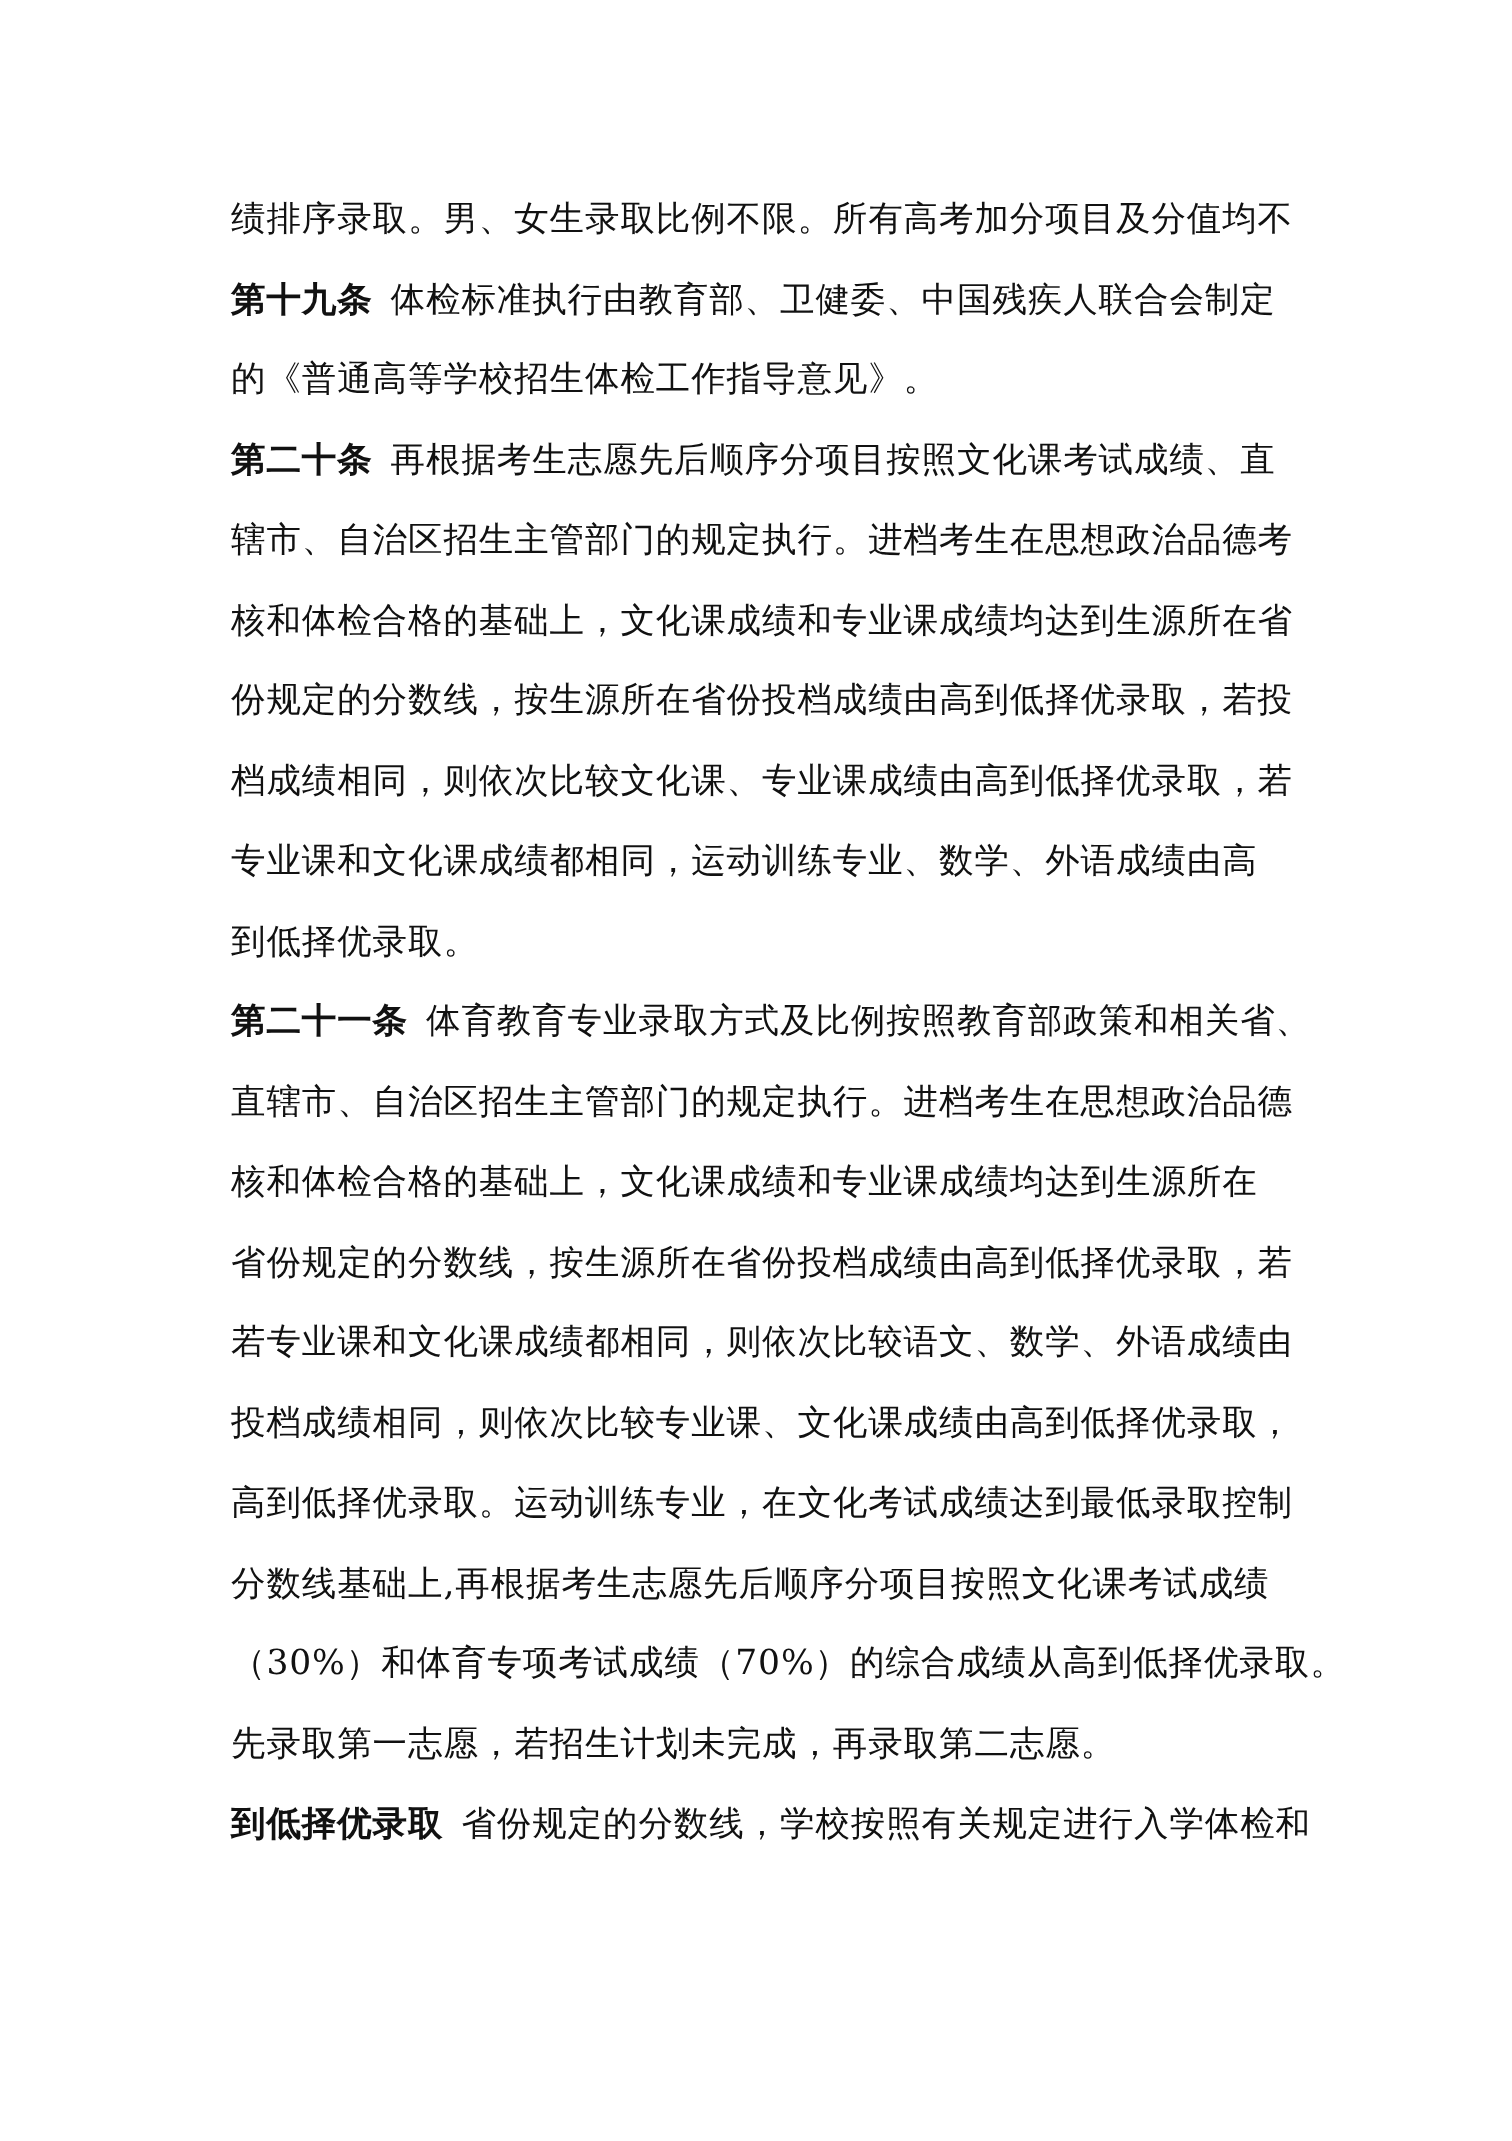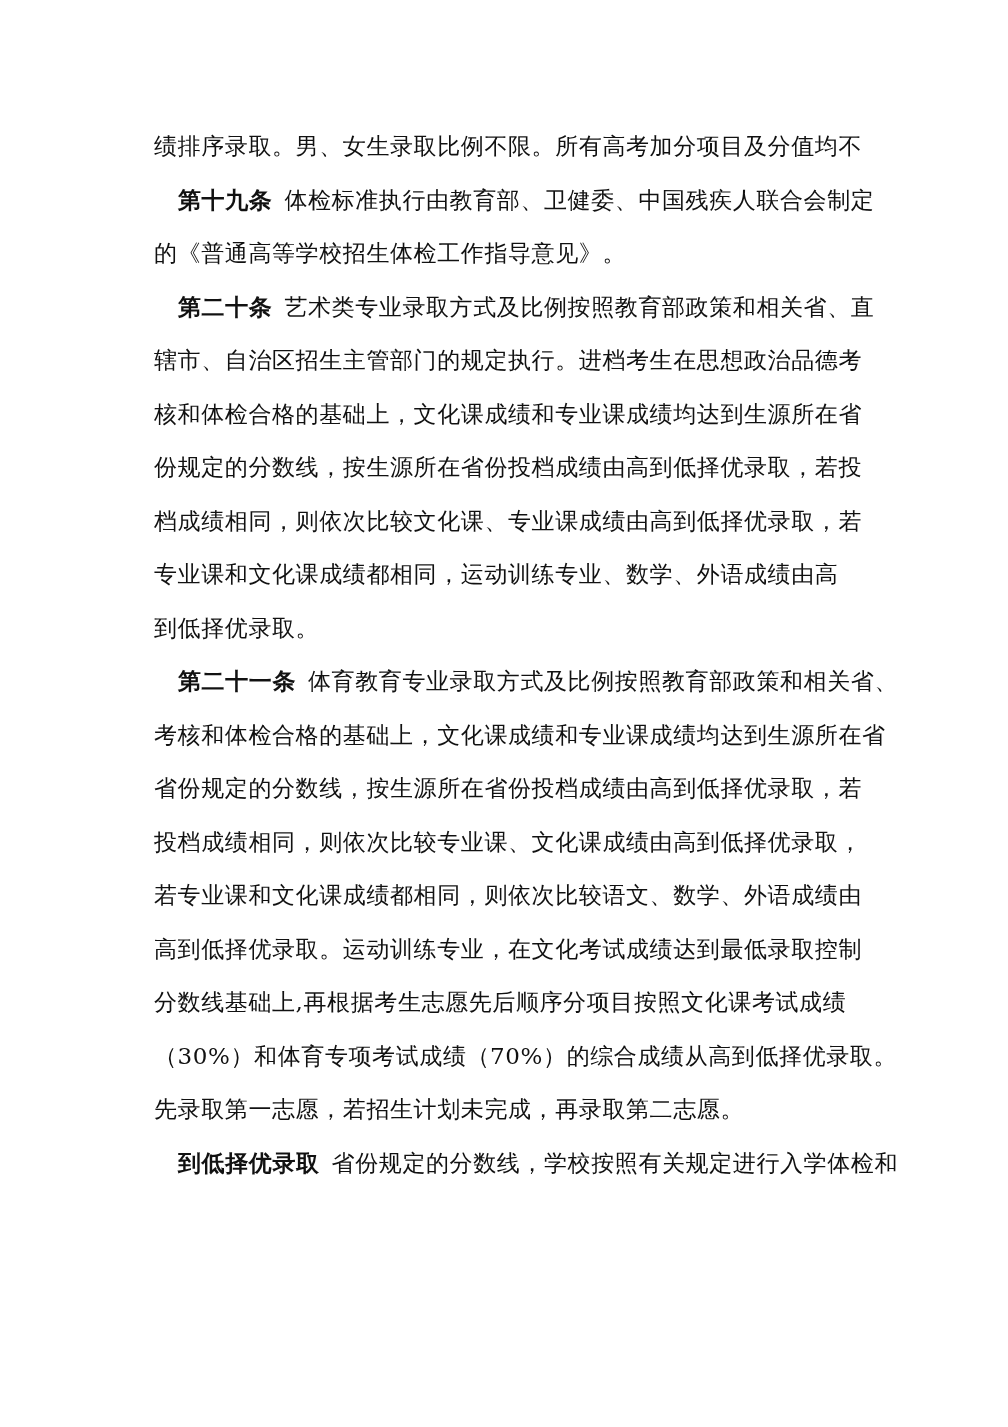--- a/index.html
+++ b/index.html
@@ -27,21 +27,20 @@
     .para {
       margin: 0;
       padding: 0;
       text-align: justify;
       text-justify: inter-character;
     }
     .article-title {
       font-family: Liberation Mono, monospace;
       font-weight: bold;
       margin-right: 12px;
-      margin-left: 24px;
     }
     .line {
       display: block;
       white-space: nowrap;
       height: 53.5px;
     }
   </style>
 </head>
 <body>
 
@@ -50,35 +49,36 @@
   <div class="para">
     <span class="line">绩排序录取。男、女生录取比例不限。所有高考加分项目及分值均不</span>
   </div>
 
   <div class="para">
     <span class="line"><span class="article-title">第十九条</span><span>体检标准执行由教育部、卫健委、中国残疾人联合会制定</span></span>
     <span class="line">的《普通高等学校招生体检工作指导意见》。</span>
   </div>
 
   <div class="para">
-    <span class="line"><span class="article-title">第二十条</span><span>艺术类专业录取方式及比例按照教育部政策和相关省、直</span></span>
+    <span class="line"><span class="article-title">第二十条</span><span>再根据考生志愿先后顺序分项目按照文化课考试成绩、直</span></span>
     <span class="line">辖市、自治区招生主管部门的规定执行。进档考生在思想政治品德考</span>
     <span class="line">核和体检合格的基础上，文化课成绩和专业课成绩均达到生源所在省</span>
     <span class="line">份规定的分数线，按生源所在省份投档成绩由高到低择优录取，若投</span>
     <span class="line">档成绩相同，则依次比较文化课、专业课成绩由高到低择优录取，若</span>
     <span class="line">专业课和文化课成绩都相同，运动训练专业、数学、外语成绩由高</span>
     <span class="line">到低择优录取。</span>
   </div>
 
   <div class="para">
     <span class="line"><span class="article-title">第二十一条</span><span>体育教育专业录取方式及比例按照教育部政策和相关省、</span></span>
-    <span class="line">考核和体检合格的基础上，文化课成绩和专业课成绩均达到生源所在省</span>
+    <span class="line">直辖市、自治区招生主管部门的规定执行。进档考生在思想政治品德</span>
+    <span class="line">核和体检合格的基础上，文化课成绩和专业课成绩均达到生源所在</span>
     <span class="line">省份规定的分数线，按生源所在省份投档成绩由高到低择优录取，若</span>
+    <span class="line">若专业课和文化课成绩都相同，则依次比较语文、数学、外语成绩由</span>
     <span class="line">投档成绩相同，则依次比较专业课、文化课成绩由高到低择优录取，</span>
-    <span class="line">若专业课和文化课成绩都相同，则依次比较语文、数学、外语成绩由</span>
     <span class="line">高到低择优录取。运动训练专业，在文化考试成绩达到最低录取控制</span>
     <span class="line">分数线基础上,再根据考生志愿先后顺序分项目按照文化课考试成绩</span>
     <span class="line">（30%）和体育专项考试成绩（70%）的综合成绩从高到低择优录取。</span>
     <span class="line">先录取第一志愿，若招生计划未完成，再录取第二志愿。</span>
   </div>
 
   <div class="para">
     <span class="line"><span class="article-title">到低择优录取</span><span>省份规定的分数线，学校按照有关规定进行入学体检和</span></span>
   </div>
 

